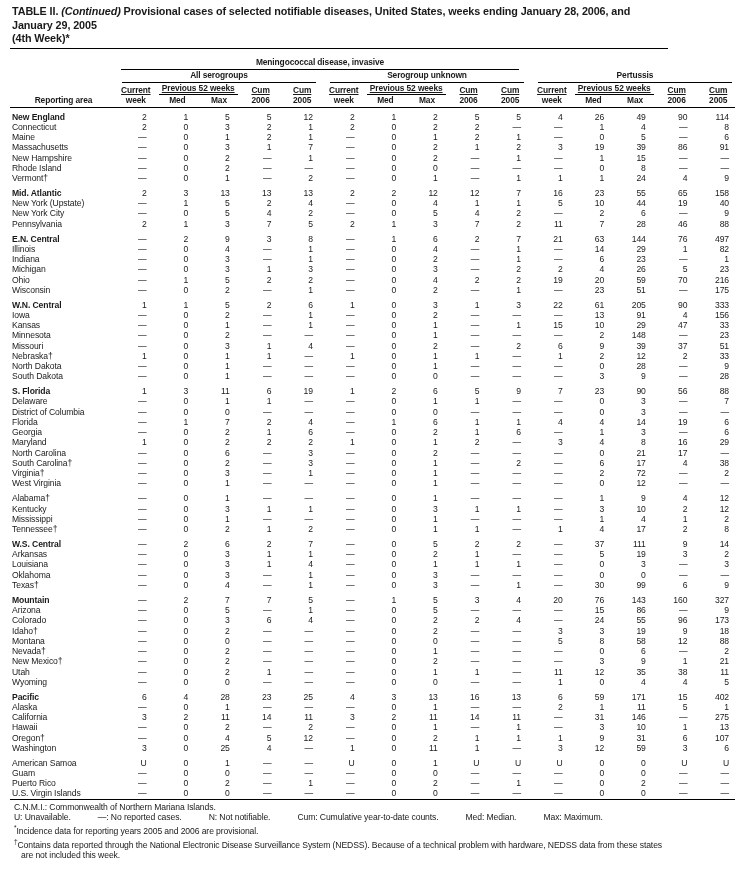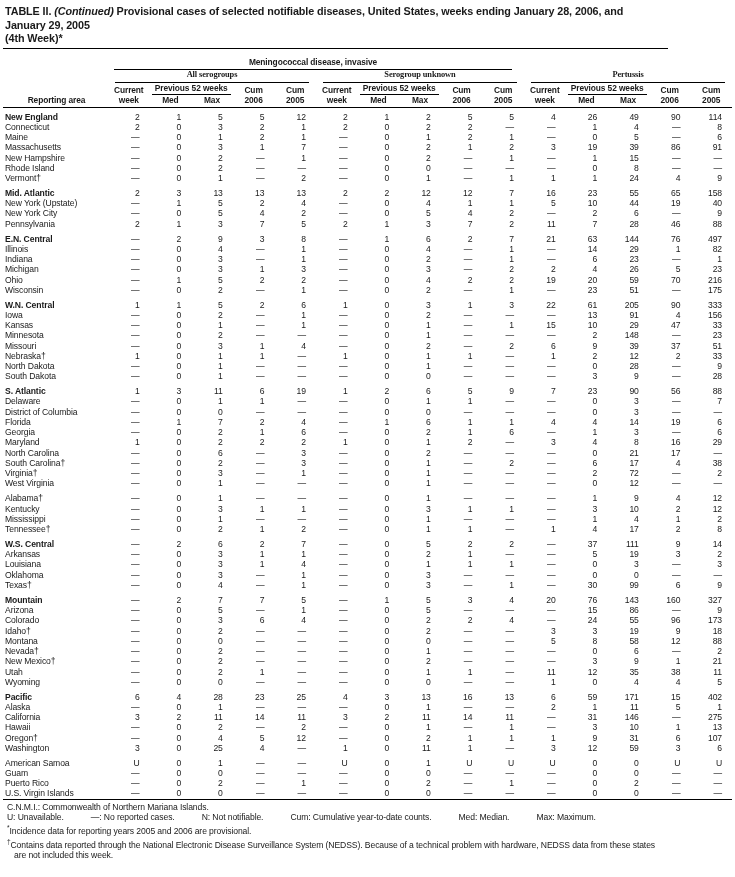--- a/index.html
+++ b/index.html
@@ -3,21 +3,21 @@
 <meta charset="utf-8">
 <style>
   * { margin:0; padding:0; box-sizing:border-box; }
   html,body { background:#ffffff; }
   body {
     width:735px; height:877px; overflow:hidden;
     font-family:"Liberation Sans", sans-serif;
     color:#1a1a1a;
     -webkit-font-smoothing:antialiased;
   }
-  .page { width:671px; height:877px; padding:4px 3px 0 3px; }
+  .page { width:671px; height:877px; padding:4px 3px 0 10px; }
 
   .title {
     font-size:10.8px; font-weight:bold; line-height:13.5px;
     letter-spacing:-0.1px; padding:1px 2px 2px 2px;
   }
   .title .cont { font-style:italic; }
   .rule-heavy { border-bottom:1.6px solid #000; }
 
   table.main {
     width:729px; table-layout:fixed; border-collapse:collapse;
@@ -26,27 +26,27 @@
   col.c-area { width:105px; }
   col.c-num  { width:41.6px; }
 
   thead th {
     font-size:8.4px; font-weight:bold; text-align:center;
     vertical-align:bottom; line-height:10.5px; padding:0;
     letter-spacing:-0.1px; white-space:nowrap;
   }
   thead tr.h1 th { height:15px; }
   thead tr.h2 th { height:13px; }
-  thead tr.h3 th { height:12px; }
+  thead tr.h3 th { height:12px;text-decoration:underline; }
   thead tr.h4 th { height:12px; border-bottom:1.5px solid #000; padding-bottom:1px; }
   thead th.area { text-align:center; padding-left:2px; }
 
   .u { display:block; border-bottom:1px solid #000; padding-bottom:1px; margin:0 4px; }
   .u.wide { margin:0 12px 0 6px; }
-  .u.grp  { margin:0 7px;font-family:Liberation Serif, serif; }
+  .u.grp  { margin:0 7px; }
   .u.prev { margin:0 2px; }
 
   tbody td {
     font-size:8.6px; line-height:10.25px; height:10.25px;
     white-space:nowrap; letter-spacing:-0.1px; padding:0;
   }
   tbody td.area { text-align:left; padding-left:2px; overflow:hidden; }
   tbody td.num  { text-align:right; padding-right:10px; }
   tbody tr.bold td.area { font-weight:bold; }
   tbody tr.gap td { height:4.6px; line-height:4.6px; font-size:1px; }
@@ -608,21 +608,21 @@
           <td class="num">—</td>
           <td class="num">3</td>
           <td class="num">9</td>
           <td class="num">—</td>
           <td class="num">28</td>
         </tr>
         <tr class="gap">
           <td colspan="16"></td>
         </tr>
         <tr class="bold">
-          <td class="area">S. Atlantic</td>
+          <td class="area">S. Florida</td>
           <td class="num">1</td>
           <td class="num">3</td>
           <td class="num">11</td>
           <td class="num">6</td>
           <td class="num">19</td>
           <td class="num">1</td>
           <td class="num">2</td>
           <td class="num">6</td>
           <td class="num">5</td>
           <td class="num">9</td>

